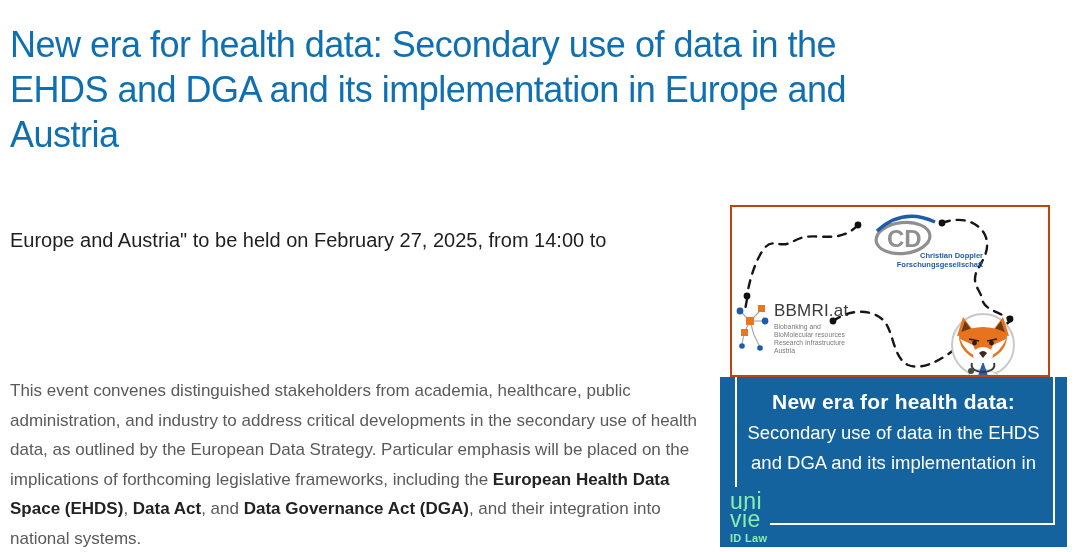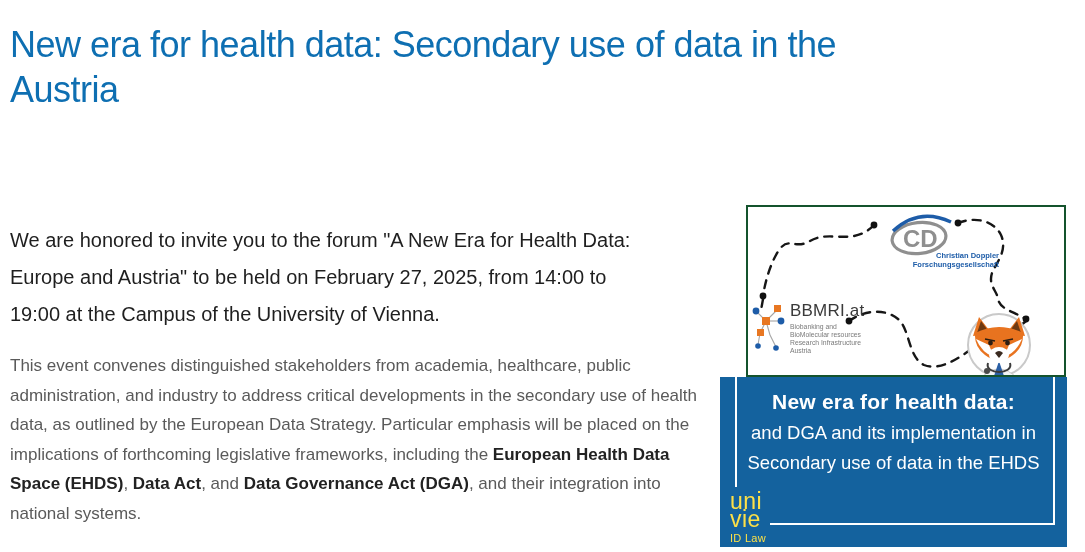--- a/index.html
+++ b/index.html
@@ -6,28 +6,28 @@
   html,body { background:#fff; }
   body { font-family:"Liberation Sans", sans-serif; width:1085px; height:552px; overflow:hidden; }
   .page { position:relative; width:867px; height:552px; background:#fff; }
 
   
   .title { position:absolute; left:10px; top:22px; width:1030px;
            color:#0E6FB2; font-size:36px; line-height:45px; font-weight:400; letter-spacing:-0.5px; }
   .datetime { position:absolute; left:10px; top:197px; font-size:16.5px; color:#3D3D3D; }
   .intro { position:absolute; left:10px; top:222px; width:710px;
            color:#1F1F1F; font-size:20px; line-height:37px; }
-  .desc { position:absolute; left:10px; top:351px; width:712px;
+  .desc { position:absolute; left:10px; top:376px; width:712px;
           color:#5A5A5A; font-size:17px; line-height:29.5px; }
   .desc b { color:#222222; font-weight:700; }
 
   
   .flyer { position:absolute; left:720px; top:205px; width:347px; height:342px; }
-  .flyer-top { position:absolute; left:26px; top:0; width:320px; height:172px;
-               background:#ffffff; border:2px solid #14532d; overflow:hidden; }
+  .flyer-top { position:absolute; left:10px; top:0; width:320px; height:172px;
+               background:#ffffff; border:2px solid #c2410c; overflow:hidden; }
   .flyer-banner { position:absolute; left:0; top:172px; width:347px; height:170px;
                   background:#14629E; overflow:hidden; }
 
   
   .path-svg { position:absolute; left:0; top:0; width:316px; height:168px; }
 
   
   .cd-logo { position:absolute; left:141px; top:6px; width:110px; height:52px; }
   .cd-text { position:absolute; left:20px; top:38px; width:90px; text-align:right;
              color:#1D5CA8; font-size:7.5px; line-height:9px; font-weight:700; }
@@ -47,39 +47,38 @@
   .banner-sub { margin-top:4px; text-align:center; color:#fff;
                 font-size:18.5px; line-height:30px; }
 
   
   .frame-line { position:absolute; background:#ffffff; }
   .frame-left  { left:15px;  top:0;    width:2px;  height:110px; }
   .frame-right { left:333px; top:0;    width:2px;  height:148px; }
   .frame-bottom{ left:50px;  top:146px; width:285px; height:2px; }
 
   
-  .univie { position:absolute; left:10px; top:115px; color:#fde047; }
+  .univie { position:absolute; left:10px; top:115px; color:#86efac; }
   .univie-big { font-size:23px; line-height:18px; font-weight:500; letter-spacing:0.5px; }
-  .univie-small { margin-top:4px; font-size:11px; font-weight:400; letter-spacing:0.3px; }
+  .univie-small { margin-top:4px; font-size:11px; font-weight:700; letter-spacing:0.3px; }
 </style>
 </head>
 <body>
 
 <div class="page">
 
   <h1 class="title">
     <div>New era for health data: Secondary use of data in the</div>
+    <div>EHDS and DGA and its implementation in Europe and</div>
     <div>Austria</div>
   </h1>
 
 
   <div class="intro">
-    <div>We are honored to invite you to the forum "A New Era for Health Data:</div>
     <div>Europe and Austria" to be held on February 27, 2025, from 14:00 to</div>
-    <div>19:00 at the Campus of the University of Vienna.</div>
   </div>
 
   <p class="desc"><span>This event convenes distinguished stakeholders from academia, healthcare, public administration, and industry to address critical developments in the secondary use of health data, as outlined by the European Data Strategy. Particular emphasis will be placed on the implications of forthcoming legislative frameworks, including the </span><b>European Health Data Space (EHDS)</b><span>, </span><b>Data Act</b><span>, and </span><b>Data Governance Act (DGA)</b><span>, and their integration into national systems.</span></p>
 
   <div class="flyer">
 
     <div class="flyer-top">
 
       <svg class="path-svg" viewBox="0 0 316 168">
         <g fill="none" stroke="#161616" stroke-width="2.4" stroke-dasharray="8 7" stroke-linecap="round">
@@ -163,22 +162,22 @@
       </svg>
     </div>
 
     <div class="flyer-banner">
       <div class="frame-line frame-left"></div>
       <div class="frame-line frame-right"></div>
       <div class="frame-line frame-bottom"></div>
 
       <div class="banner-heading">New era for health data:</div>
       <div class="banner-sub">
+        <div>Secondary use of data in the EHDS</div>
         <div>and DGA and its implementation in</div>
-        <div>Secondary use of data in the EHDS</div>
       </div>
 
       <div class="univie">
         <div class="univie-big">uni</div>
         <div class="univie-big">vie</div>
         <div class="univie-small">ID Law</div>
       </div>
     </div>
   </div>
 

